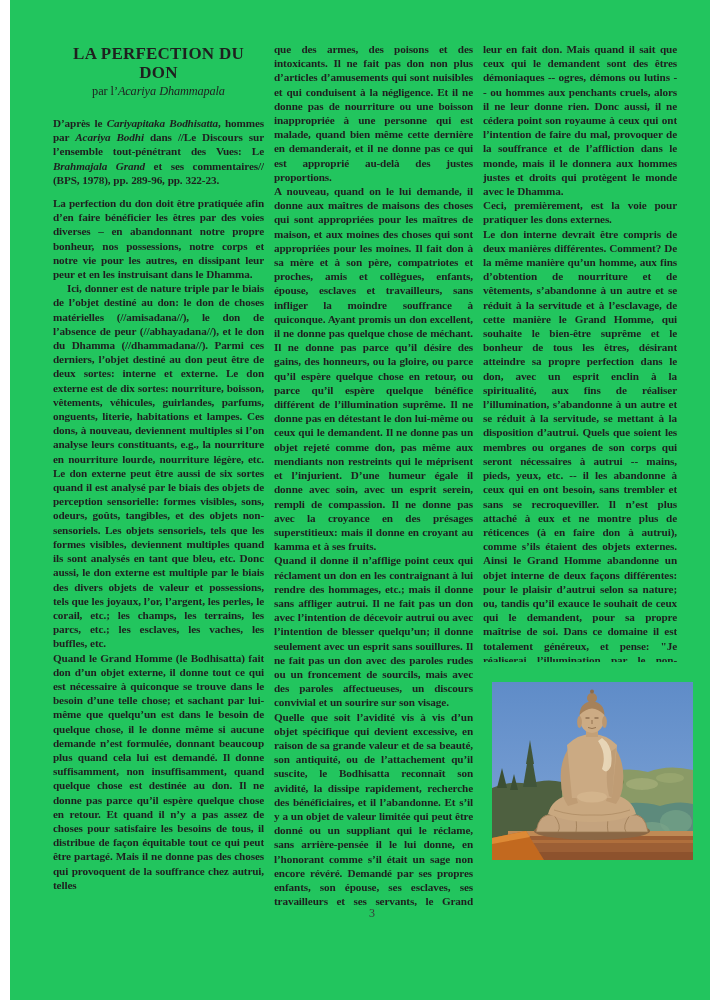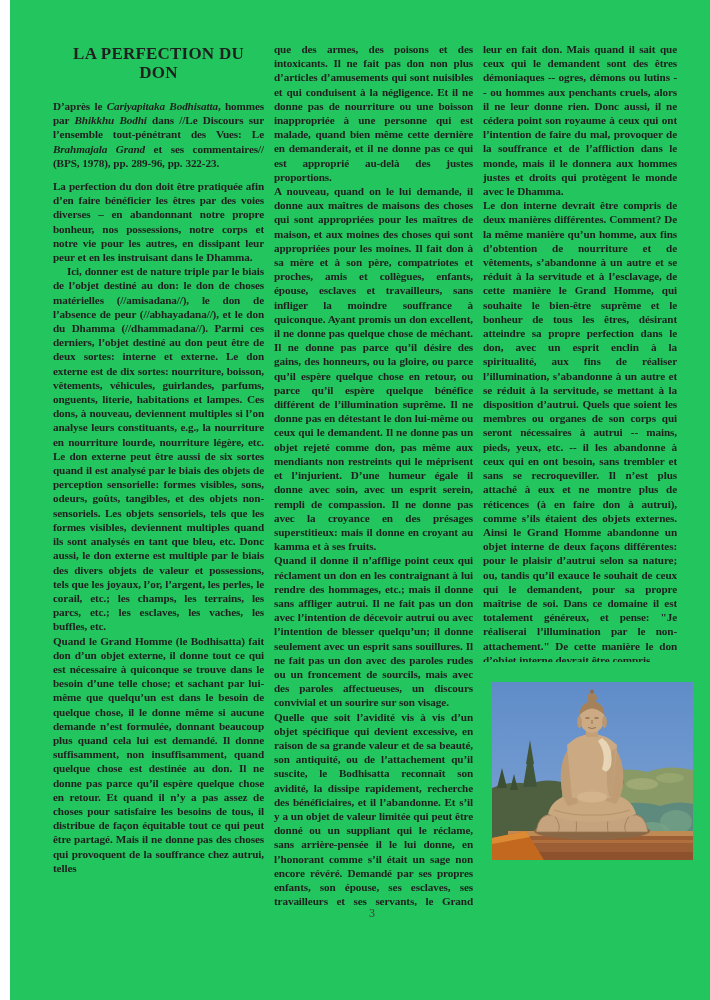--- a/index.html
+++ b/index.html
@@ -69,37 +69,39 @@
     background: #cfcfcf;
   }
 </style>
 </head>
 <body>
 
 <div class="page">
 
   <div class="col col1">
     <h1 class="doc-title">LA PERFECTION DU DON</h1>
+    <div class="byline"><span>par l’</span><span class="it">Acariya Dhammapala</span></div>
 
-    <p class="attribution"><span>D’après le </span><span class="it">Cariyapitaka Bodhisatta</span><span>, hommes par </span><span class="it">Bhikkhu Bodhi</span><span> dans //Le Discours sur l’ensemble tout-pénétrant des Vues: Le </span><span class="it">Brahmajala Grand</span><span> et ses commentaires// (BPS, 1978), pp. 289-96, pp. 322-23.</span></p>
+    <p class="attribution"><span>D’après le </span><span class="it">Cariyapitaka Bodhisatta</span><span>, hommes par </span><span class="it">Acariya Bodhi</span><span> dans //Le Discours sur l’ensemble tout-pénétrant des Vues: Le </span><span class="it">Brahmajala Grand</span><span> et ses commentaires// (BPS, 1978), pp. 289-96, pp. 322-23.</span></p>
 
     <p style="margin-top:9px">La perfection du don doit être pratiquée afin d’en faire bénéficier les êtres par des voies diverses – en abandonnant notre propre bonheur, nos possessions, notre corps et notre vie pour les autres, en dissipant leur peur et en les instruisant dans le Dhamma.</p>
     <p class="para-indent">Ici, donner est de nature triple par le biais de l’objet destiné au don: le don de choses matérielles (//amisadana//), le don de l’absence de peur (//abhayadana//), et le don du Dhamma (//dhammadana//). Parmi ces derniers, l’objet destiné au don peut être de deux sortes: interne et externe. Le don externe est de dix sortes: nourriture, boisson, vêtements, véhicules, guirlandes, parfums, onguents, literie, habitations et lampes. Ces dons, à nouveau, deviennent multiples si l’on analyse leurs constituants, e.g., la nourriture en nourriture lourde, nourriture légère, etc.  Le don externe peut être aussi de six sortes quand il est analysé par le biais des objets de perception sensorielle: formes visibles, sons, odeurs, goûts, tangibles, et des objets non-sensoriels.  Les objets sensoriels, tels que les formes visibles, deviennent multiples quand ils sont analysés en tant que bleu, etc.  Donc aussi, le don externe est multiple par le biais des divers objets de valeur et possessions, tels que les joyaux, l’or, l’argent, les perles, le corail, etc.; les champs, les terrains, les parcs, etc.; les esclaves, les vaches, les buffles, etc.</p>
     <p>Quand le Grand Homme (le Bodhisatta) fait don d’un objet externe, il donne tout ce qui est nécessaire à quiconque se trouve dans le besoin d’une telle chose; et sachant par lui-même que quelqu’un est dans le besoin de quelque chose, il le donne même si aucune demande n’est formulée, donnant beaucoup plus quand cela lui est demandé.  Il donne suffisamment, non insuffisamment, quand quelque chose est destinée au don. Il ne donne pas parce qu’il espère quelque chose en retour. Et quand il n’y a pas assez de choses pour satisfaire les besoins de tous, il distribue de façon équitable tout ce qui peut être partagé. Mais il ne donne pas des choses qui provoquent de la souffrance chez autrui, telles</p>
   </div>
 
   <div class="col col2">
     <p>que des armes, des poisons et des intoxicants. Il ne fait pas don non plus d’articles d’amusements qui sont nuisibles et qui conduisent à la négligence. Et il ne donne pas de nourriture ou une boisson inappropriée à une personne qui est malade, quand bien même cette dernière en demanderait, et il ne donne pas ce qui est approprié au-delà des justes proportions.</p>
     <p>A nouveau, quand on le lui demande, il donne aux maîtres de maisons des choses qui sont appropriées pour les maîtres de maison, et aux moines des choses qui sont appropriées pour les moines. Il fait don à sa mère et à son père, compatriotes et proches, amis et collègues, enfants, épouse, esclaves et travailleurs, sans infliger la moindre souffrance à quiconque. Ayant promis un don excellent, il ne donne pas quelque chose de méchant. Il ne donne pas parce qu’il désire des gains, des honneurs, ou la gloire, ou parce qu’il espère quelque chose en retour, ou parce qu’il espère quelque bénéfice différent de l’illumination suprême. Il ne donne pas en détestant le don lui-même ou ceux qui le demandent. Il ne donne pas un objet rejeté comme don, pas même aux mendiants non restreints qui le méprisent et l’injurient. D’une humeur égale il donne avec soin, avec un esprit serein, rempli de compassion. Il ne donne pas avec la croyance en des présages superstitieux: mais il donne en croyant au kamma et à ses fruits.</p>
     <p>Quand il donne il n’afflige point ceux qui réclament un don en les contraignant à lui rendre des hommages, etc.; mais il donne sans affliger autrui. Il ne fait pas un don avec l’intention de décevoir autrui ou avec l’intention de blesser quelqu’un; il donne seulement avec un esprit sans souillures. Il ne fait pas un don avec des paroles rudes ou un froncement de sourcils, mais avec des paroles affectueuses, un discours convivial et un sourire sur son visage.</p>
     <p>Quelle que soit l’avidité vis à vis d’un objet spécifique qui devient excessive, en raison de sa grande valeur et de sa beauté, son antiquité, ou de l’attachement qu’il suscite, le Bodhisatta reconnaît son avidité, la dissipe rapidement, recherche des bénéficiaires, et il l’abandonne. Et s’il y a un objet de valeur limitée qui peut être donné ou un suppliant qui le réclame, sans arrière-pensée il le lui donne, en l’honorant comme s’il était un sage non encore révéré. Demandé par ses propres enfants, son épouse, ses esclaves, ses travailleurs et ses servants, le Grand Homme ne leur fait point de dons s’ils n’en sont point désireux, affligés par le chagrin. Mais quand ils le souhaitent et remplis de joie, alors il</p>
   </div>
 
   <div class="col col3">
     <p>leur en fait don. Mais quand il sait que ceux qui le demandent sont des êtres démoniaques -- ogres, démons ou lutins -- ou hommes aux penchants cruels, alors il ne leur donne rien. Donc aussi, il ne cédera point son royaume à ceux qui ont l’intention de faire du mal, provoquer de la souffrance et de l’affliction dans le monde, mais il le donnera aux hommes justes et droits qui protègent le monde avec le Dhamma.</p>
+    <p>Ceci, premièrement, est la voie pour pratiquer les dons externes.</p>
     <p>Le don interne devrait être compris de deux manières différentes. Comment? De la même manière qu’un homme, aux fins d’obtention de nourriture et de vêtements, s’abandonne à un autre et se réduit à la servitude et à l’esclavage, de cette manière le Grand Homme, qui souhaite le bien-être suprême et le bonheur de tous les êtres, désirant atteindre sa propre perfection dans le don, avec un esprit enclin à la spiritualité, aux fins de réaliser l’illumination, s’abandonne à un autre et se réduit à la servitude, se mettant à la disposition d’autrui. Quels que soient les membres ou organes de son corps qui seront nécessaires à autrui -- mains, pieds, yeux, etc. -- il les abandonne à ceux qui en  ont besoin, sans trembler et sans se recroqueviller. Il n’est plus attaché à eux et ne montre plus de réticences (à en faire don à autrui), comme s’ils étaient des objets externes. Ainsi le Grand Homme abandonne un objet interne de deux façons différentes: pour le plaisir d’autrui selon sa nature; ou, tandis qu’il exauce le souhait de ceux qui le demandent, pour sa propre maîtrise de soi.  Dans ce domaine il est totalement généreux, et pense: "Je réaliserai l’illumination par le non-attachement."  De cette manière le don d’objet interne devrait être compris.</p>
   </div>
 
   <div class="figure">
     <svg viewBox="0 0 201 178" xmlns="http://www.w3.org/2000/svg">
       <defs>
         <linearGradient id="skyGrad" x1="0" y1="0" x2="0" y2="1">
           <stop offset="0" stop-color="#5f8cc8"></stop>
           <stop offset="0.7" stop-color="#769dd2"></stop>
           <stop offset="1" stop-color="#9cb9de"></stop>

